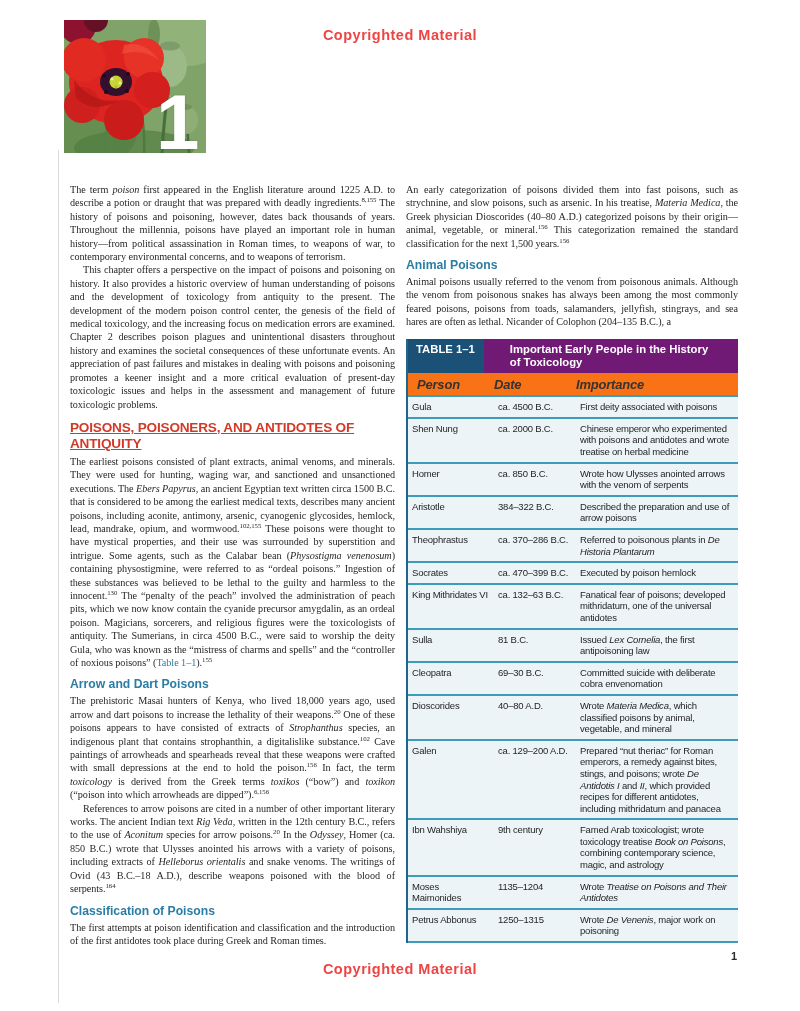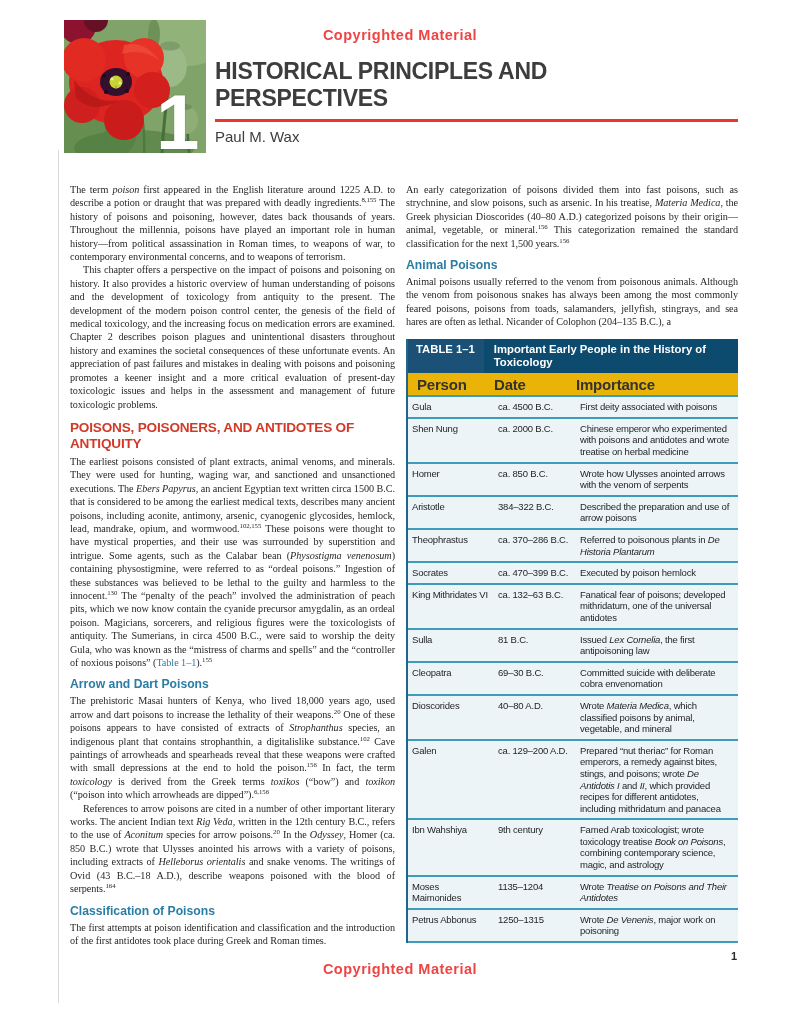--- a/index.html
+++ b/index.html
@@ -46,44 +46,44 @@
     margin:0; font-size:10.2px; line-height:13.4px; letter-spacing:-0.05px;
     text-align:justify; color:#272727;
   }
   p.indent { text-indent:13px; }
   sup { font-size:6.8px; line-height:0; }
   .tlink { color:#2a7da5; }
 
   h2.red {
     font-family:"Liberation Sans", sans-serif; font-weight:bold;
     color:#d23a28; font-size:13.6px; line-height:16px;
-    margin:9px 0 3px 0; letter-spacing:-0.2px;
+    margin:9px 0 3px 0; letter-spacing:-0.2px;text-decoration:underline;
   }
   h3.teal {
     font-family:"Liberation Sans", sans-serif; font-weight:bold;
     color:#2a7da5; font-size:12.2px; line-height:15px; margin:8px 0 2px 0;
   }
 
   
   .tbl { margin-top:10px; border-left:2px solid #23648a; }
   .tbl-bar {
     display:flex; font-family:"Liberation Sans", sans-serif; font-weight:bold;
     color:#ffffff; font-size:11.3px; line-height:13px;
   }
   .tbl-chip { background:#1b5077; padding:4px 9px 4px 8px; white-space:nowrap; }
-  .tbl-cap  { background:#0c4a6e; flex:1; padding:4px 10px; }
+  .tbl-cap  { background:#701a75; flex:1; padding:4px 26px; }
 
   table.data {
     width:100%; border-collapse:collapse;
     font-family:"Liberation Sans", sans-serif;
     font-size:9.5px; line-height:11.6px; letter-spacing:-0.2px; color:#1f1f1f;
   }
   table.data thead th {
-    font-weight:bold; text-align:left; color:#333333;
-    font-size:15px; padding:6px 4px 5px 0; background:#eab308;
+    font-style:italic; font-weight:bold; text-align:left; color:#333333;
+    font-size:13px; padding:6px 4px 5px 0; background:#f97316;
     border-bottom:2px solid #3e9cba;
   }
   table.data thead th.first { padding-left:9px; }
   table.data tbody tr { background:#ecf4f8; border-bottom:2px solid #3e9cba; }
   table.data td { vertical-align:top; padding:4px 6px 4px 4px; }
   td.person { width:76px; padding-left:9px; }
   td.date   { width:72px; white-space:nowrap;margin-left:39px; }
 
   .page-number {
     position:absolute; right:63px; top:950px;
@@ -131,25 +131,20 @@
         <circle cx="42" cy="72" r="2" fill="#1f0b1e"></circle>
         <circle cx="63" cy="71" r="2" fill="#1f0b1e"></circle>
         <circle cx="52" cy="62" r="6.5" fill="#c8d435"></circle>
         <circle cx="48" cy="59" r="1.6" fill="#e7f08b"></circle>
         <circle cx="56" cy="63" r="1.6" fill="#e7f08b"></circle>
         <circle cx="52" cy="67" r="1.4" fill="#aebc2e"></circle>
       </g>
     </svg>
     <div class="chapter-num">1</div>
   </div>
-  <div class="title-block">
-    <h1 class="chapter-title"><span>HISTORICAL PRINCIPLES AND</span><br><span>PERSPECTIVES</span></h1>
-    <div class="title-rule"></div>
-    <div class="author">Paul M. Wax</div>
-  </div>
 </div>
 
 <div class="content">
   <div class="col-left">
     <p class="body">The term <i>poison</i> first appeared in the English literature around 1225 A.D. to describe a potion or draught that was prepared with deadly ingredients.<sup>8,155</sup> The history of poisons and poisoning, however, dates back thousands of years. Throughout the millennia, poisons have played an important role in human history—from political assassination in Roman times, to weapons of war, to contemporary environmental concerns, and to weapons of terrorism.</p>
     <p class="body indent">This chapter offers a perspective on the impact of poisons and poisoning on history. It also provides a historic overview of human understanding of poisons and the development of toxicology from antiquity to the present. The development of the modern poison control center, the genesis of the field of medical toxicology, and the increasing focus on medication errors are examined. Chapter 2 describes poison plagues and unintentional disasters throughout history and examines the societal consequences of these unfortunate events. An appreciation of past failures and mistakes in dealing with poisons and poisoning promotes a keener insight and a more critical evaluation of present-day toxicologic issues and helps in the assessment and management of future toxicologic problems.</p>
     <h2 class="red">POISONS, POISONERS, AND ANTIDOTES OF ANTIQUITY</h2>
     <p class="body">The earliest poisons consisted of plant extracts, animal venoms, and minerals. They were used for hunting, waging war, and sanctioned and unsanctioned executions. The <i>Ebers Papyrus</i>, an ancient Egyptian text written circa 1500 B.C. that is considered to be among the earliest medical texts, describes many ancient poisons, including aconite, antimony, arsenic, cyanogenic glycosides, hemlock, lead, mandrake, opium, and wormwood.<sup>102,155</sup> These poisons were thought to have mystical properties, and their use was surrounded by superstition and intrigue. Some agents, such as the Calabar bean (<i>Physostigma venenosum</i>) containing physostigmine, were referred to as “ordeal poisons.” Ingestion of these substances was believed to be lethal to the guilty and harmless to the innocent.<sup>130</sup> The “penalty of the peach” involved the administration of peach pits, which we now know contain the cyanide precursor amygdalin, as an ordeal poison. Magicians, sorcerers, and religious figures were the toxicologists of antiquity. The Sumerians, in circa 4500 B.C., were said to worship the deity Gula, who was known as the “mistress of charms and spells” and the “controller of noxious poisons” (<span class="tlink">Table 1–1</span>).<sup>155</sup></p>
     <h3 class="teal">Arrow and Dart Poisons</h3>
     <p class="body">The prehistoric Masai hunters of Kenya, who lived 18,000 years ago, used arrow and dart poisons to increase the lethality of their weapons.<sup>20</sup> One of these poisons appears to have consisted of extracts of <i>Strophanthus</i> species, an indigenous plant that contains strophanthin, a digitalislike substance.<sup>102</sup> Cave paintings of arrowheads and spearheads reveal that these weapons were crafted with small depressions at the end to hold the poison.<sup>156</sup> In fact, the term <i>toxicology</i> is derived from the Greek terms <i>toxikos</i> (“bow”) and <i>toxikon</i> (“poison into which arrowheads are dipped”).<sup>6,156</sup></p>

